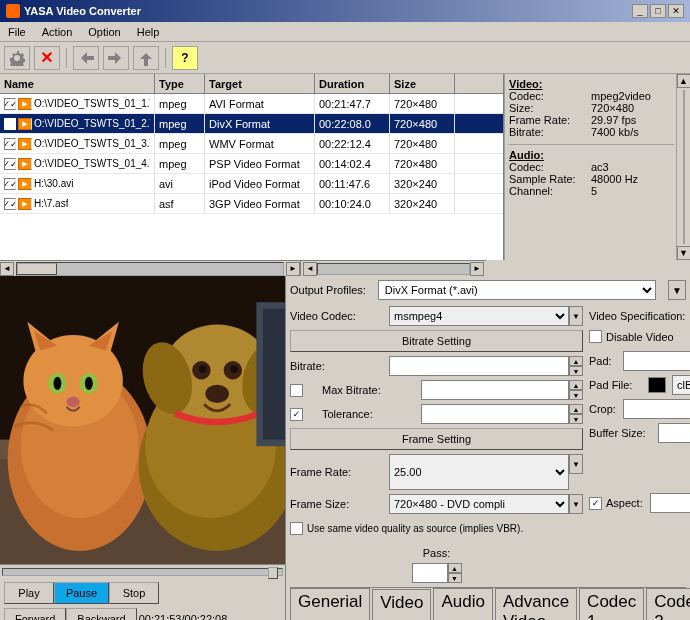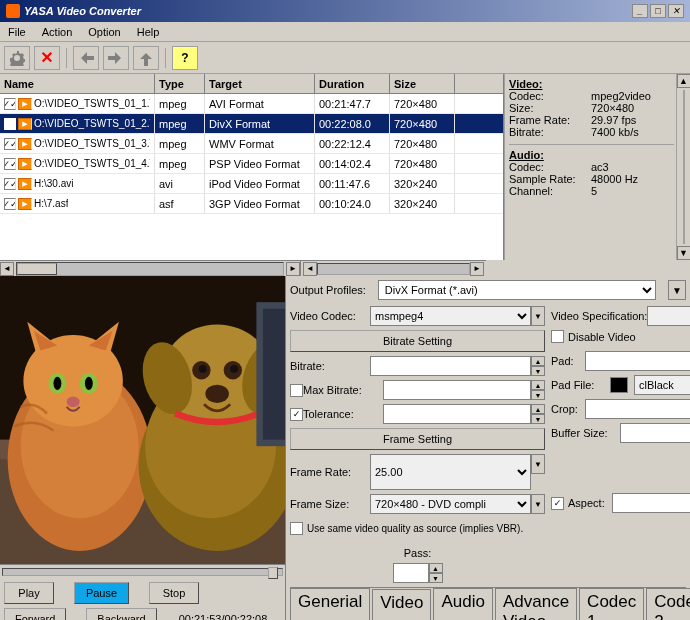--- a/index.html
+++ b/index.html
@@ -13,21 +13,20 @@
     }
     
     .titlebar {
       background: linear-gradient(to right, #0a246a, #a6b5d7);
       color: white;
       padding: 10px 6px;
       display: flex;
       align-items: center;
       justify-content: space-between;
       height: 22px;
-      font-style: italic;
     }
     .titlebar-left { display: flex; align-items: center; gap: 4px; font-size: 11px; font-weight: bold; }
     .titlebar-icon { width: 14px; height: 14px; background: #ff6600; border-radius: 2px; display: inline-block; }
     .titlebar-controls { display: flex; gap: 2px; }
     .titlebar-btn {
       width: 16px; height: 14px;
       background: #d4d0c8;
       border: 1px solid #888;
       font-size: 9px;
       display: flex; align-items: center; justify-content: center;
@@ -183,21 +182,21 @@
       background: #d4d0c8;
       border: 1px outset #a0a0a0;
     }
     .playback-controls {
       background: #d4d0c8;
       padding: 4px;
       display: flex;
       flex-direction: column;
       gap: 4px;
     }
-    .control-row { display: flex; gap: 20px; align-items: center; }
+    .control-row { display: flex; gap: 0; align-items: center; }
     .ctrl-btn {
       height: 22px;
       padding: 0 10px;
       background: #d4d0c8;
       border: 1px outset #a0a0a0;
       cursor: pointer;
       font-size: 11px;
       display: flex; align-items: center; justify-content: center;
     }
     .ctrl-btn.play { min-width: 50px; }
@@ -228,21 +227,21 @@
       font-size: 11px;
       padding: 0 2px;
     }
     .profile-arrow {
       width: 18px; height: 20px;
       background: #d4d0c8;
       border: 1px solid #808080;
       display: flex; align-items: center; justify-content: center;
       cursor: pointer; font-size: 10px;
     }
-    .form-row { display: flex; align-items: center; gap: 0; margin-bottom: 4px; }
+    .form-row { display: flex; align-items: center; gap: 19px; margin-bottom: 4px; }
     .form-row label { min-width: 80px; font-size: 11px; }
     .select-with-arrow { display: flex; flex: 1; }
     .select-with-arrow select { flex: 1; height: 20px; font-size: 11px; border: 1px solid #808080; }
     .section-btn {
       display: block;
       width: 100%;
       height: 22px;
       background: #d4d0c8;
       border: 1px outset #a0a0a0;
       font-size: 11px;

